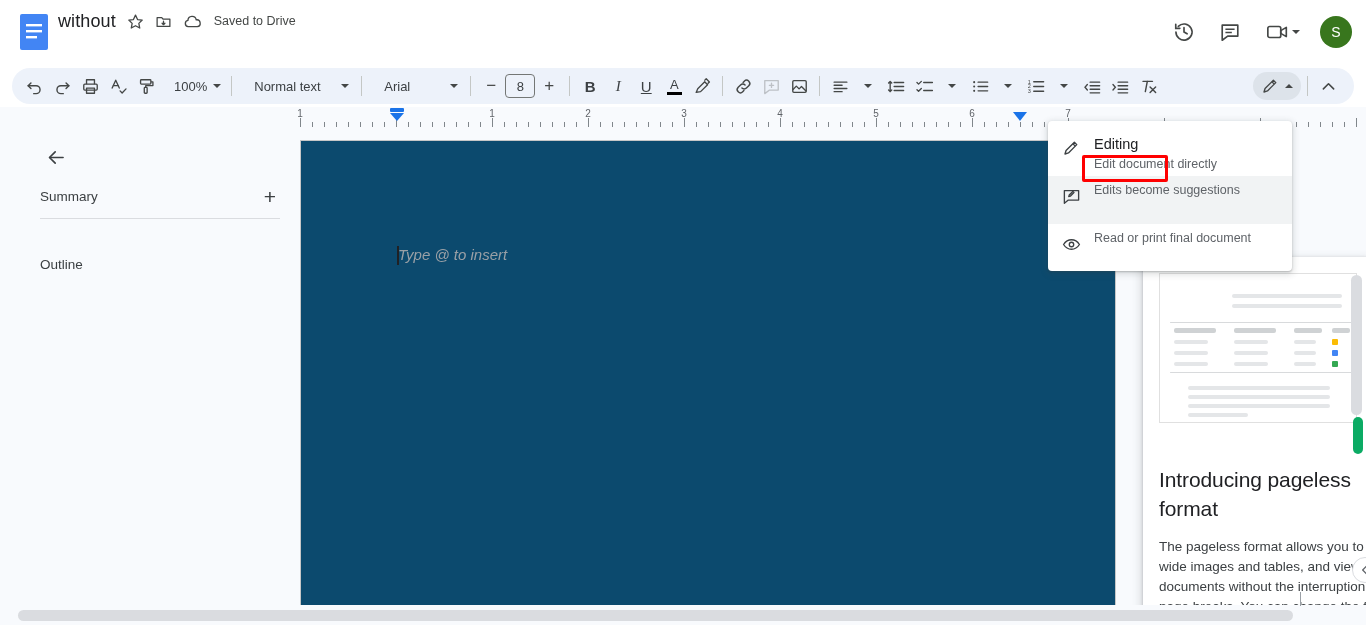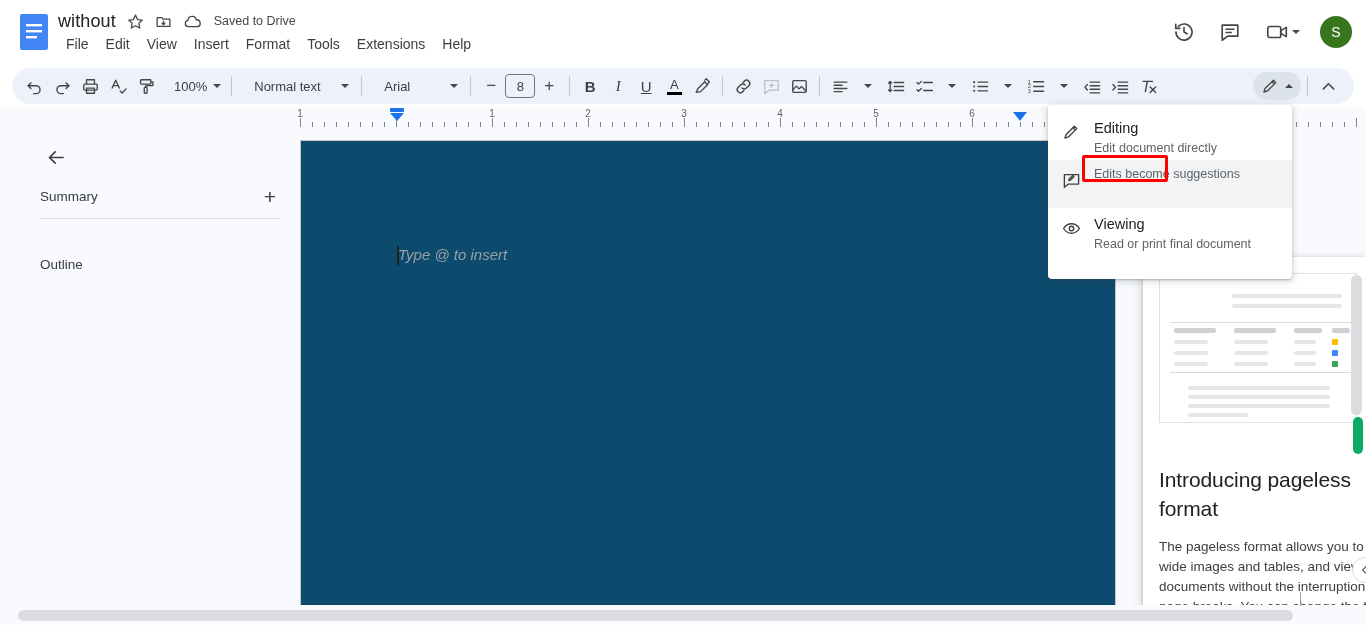--- a/index.html
+++ b/index.html
@@ -93,21 +93,21 @@
   .promo-img { position: absolute; left: 16px; top: 16px; width: 198px; height: 150px; background: #fff;
                border: 1px solid #e0e0e0; overflow: hidden; }
   .sk { position: absolute; background: #e4e6e8; border-radius: 2px; }
   .promo-title { position: absolute; left: 16px; top: 208px; width: 240px; font-size: 21px; color: #202124;
                  line-height: 29px; letter-spacing: -.1px; }
   .promo-body { position: absolute; left: 16px; top: 280px; width: 255px; font-size: 13.5px; color: #3c4043;
                 line-height: 20px; }
   .promo-body b { font-weight: bold; }
 
   
-  .dropdown { position: absolute; left: 1048px; top: 105px; width: 244px; height: 174px; background: #fff;
+  .dropdown { position: absolute; left: 1048px; top: 121px; width: 244px; height: 150px; background: #fff;
               border-radius: 4px; box-shadow: 0 2px 6px 2px rgba(60,64,67,.15), 0 1px 2px rgba(60,64,67,.3);
               padding: 7px 0; z-index: 40; }
   .dd-item { position: relative; height: 48px; padding: 5px 16px 5px 46px; cursor: pointer; }
   .dd-item.hl { background: #f1f3f4; }
   .dd-icon { position: absolute; left: 14px; top: 11px; width: 20px; height: 20px; color: #3c4043; }
   .dd-title { font-size: 14.5px; color: #202124; line-height: 22px; }
   .dd-sub { font-size: 12.5px; color: #5f6368; line-height: 18px; }
   .redbox { position: absolute; left: 1082px; top: 155px; width: 86px; height: 27px;
             border: 3px solid #ff0000; border-radius: 2px; z-index: 60; pointer-events: none; }
 
@@ -153,30 +153,20 @@
         </svg>
       </span>
       <span class="hicon">
         <svg width="19" height="19" viewBox="0 0 24 24" fill="none" stroke="#444746" stroke-width="1.7" stroke-linejoin="round">
             <path d="M6.5 18.5A4 4 0 0 1 6.2 10.6 5.3 5.3 0 0 1 16.7 9.9 3.8 3.8 0 0 1 18 18.5z"></path>
           </svg>
       </span>
       <span class="saved-txt">Saved to Drive</span>
     </div>
 
-    <div class="menubar">
-      <span>File</span>
-      <span>Edit</span>
-      <span>View</span>
-      <span>Insert</span>
-      <span>Format</span>
-      <span>Tools</span>
-      <span>Extensions</span>
-      <span>Help</span>
-    </div>
 
     <div class="hdr-right">
       <div class="hdr-btn">
         <svg width="22" height="22" viewBox="0 0 24 24" fill="none" stroke="#444746" stroke-width="1.8" stroke-linecap="round">
             <path d="M3.2 12a8.8 8.8 0 1 0 2.6-6.2"></path>
             <path d="M3 3.5V8h4.5"></path>
             <path d="M12 7.3V12l3.4 2"></path>
           </svg>
       </div>
       <div class="hdr-btn">
@@ -612,21 +602,20 @@
       </span>
       <div class="dd-sub">Edits become suggestions</div>
     </div>
     <div class="dd-item">
       <span class="dd-icon">
         <svg width="19" height="19" viewBox="0 0 24 24" fill="none" stroke="#3c4043" stroke-width="1.7">
           <path d="M2 12s3.8-6 10-6 10 6 10 6-3.8 6-10 6-10-6-10-6z"></path>
             <circle cx="12" cy="12" r="2.8"></circle>
           </svg>
       </span>
-      <div class="dd-title">Viewing</div>
       <div class="dd-sub">Read or print final document</div>
     </div>
   </div>
   <div class="redbox"></div>
 
   <div class="hscroll">
     <div class="hscroll-thumb"></div>
   </div>
   <div class="vsep"></div>
 

